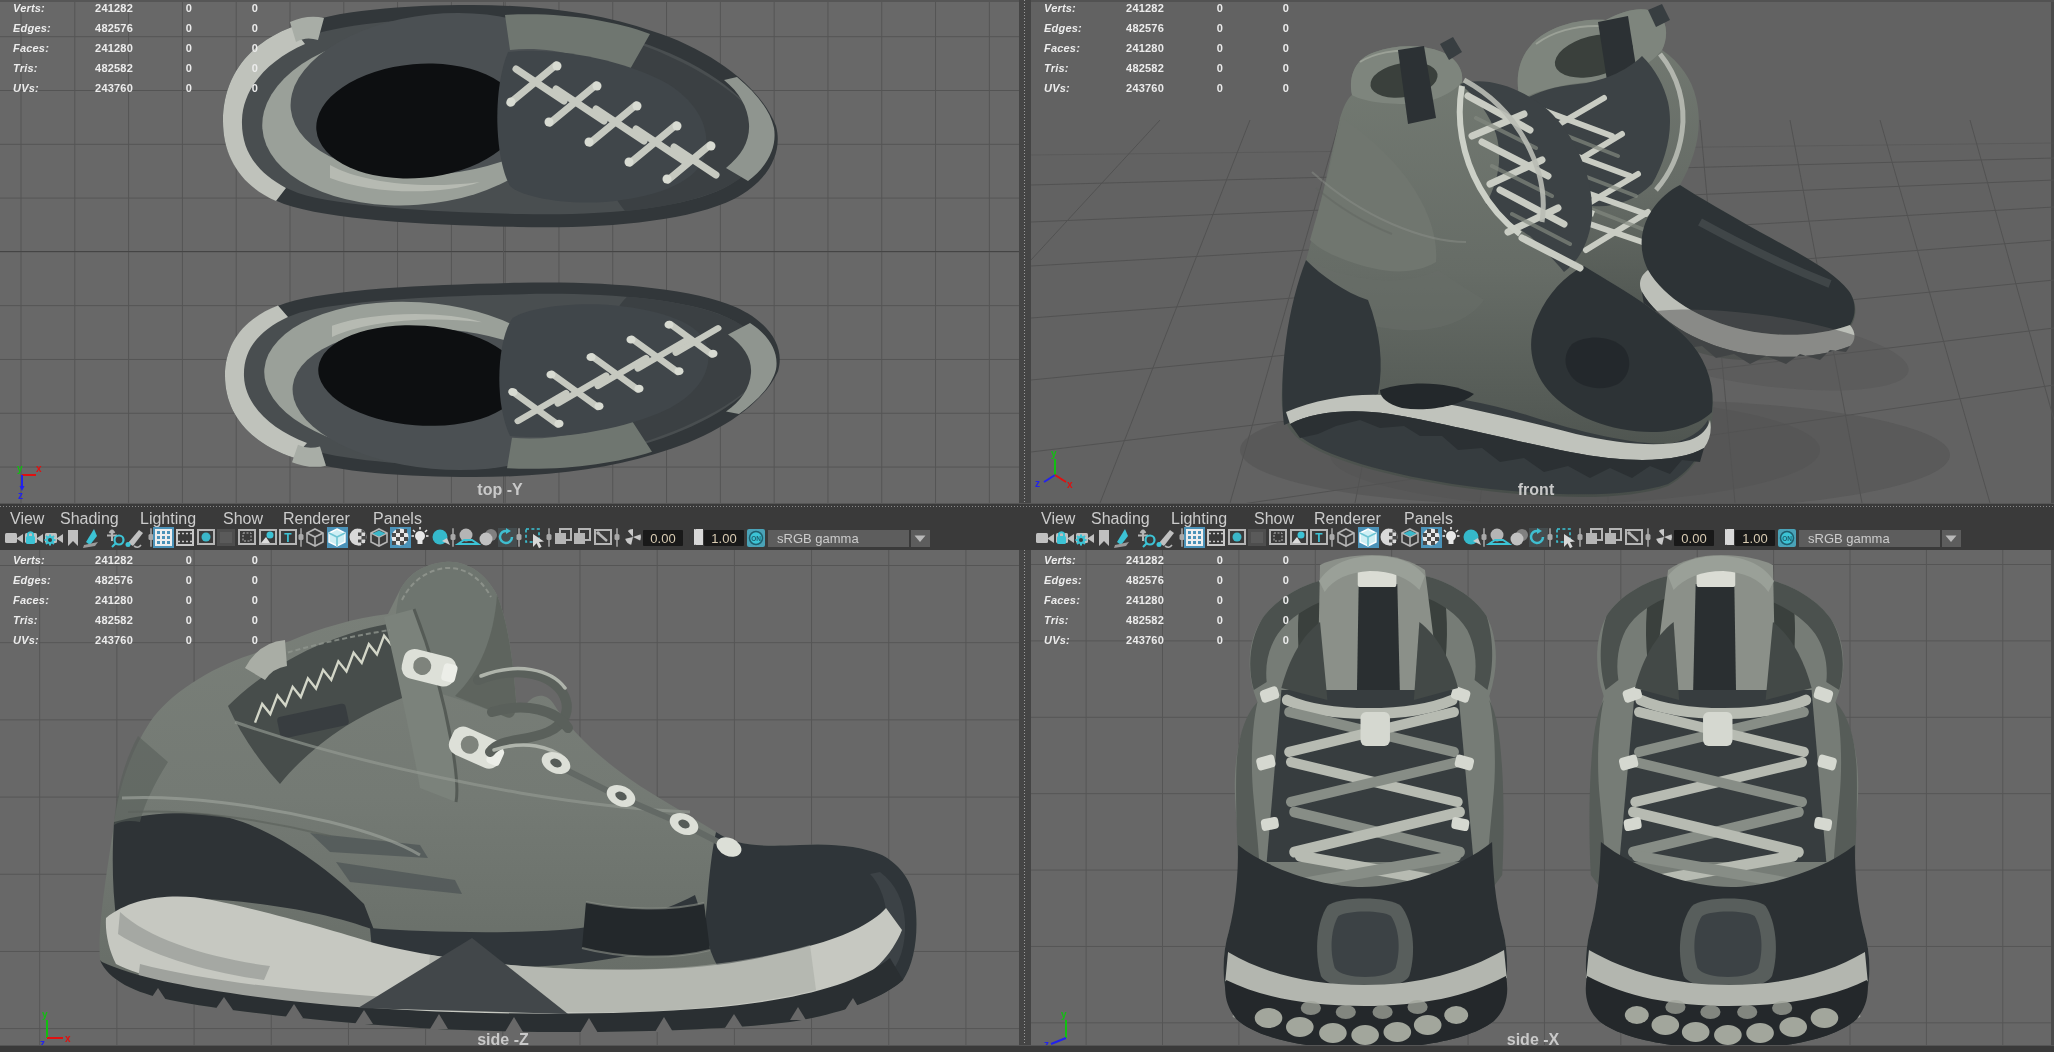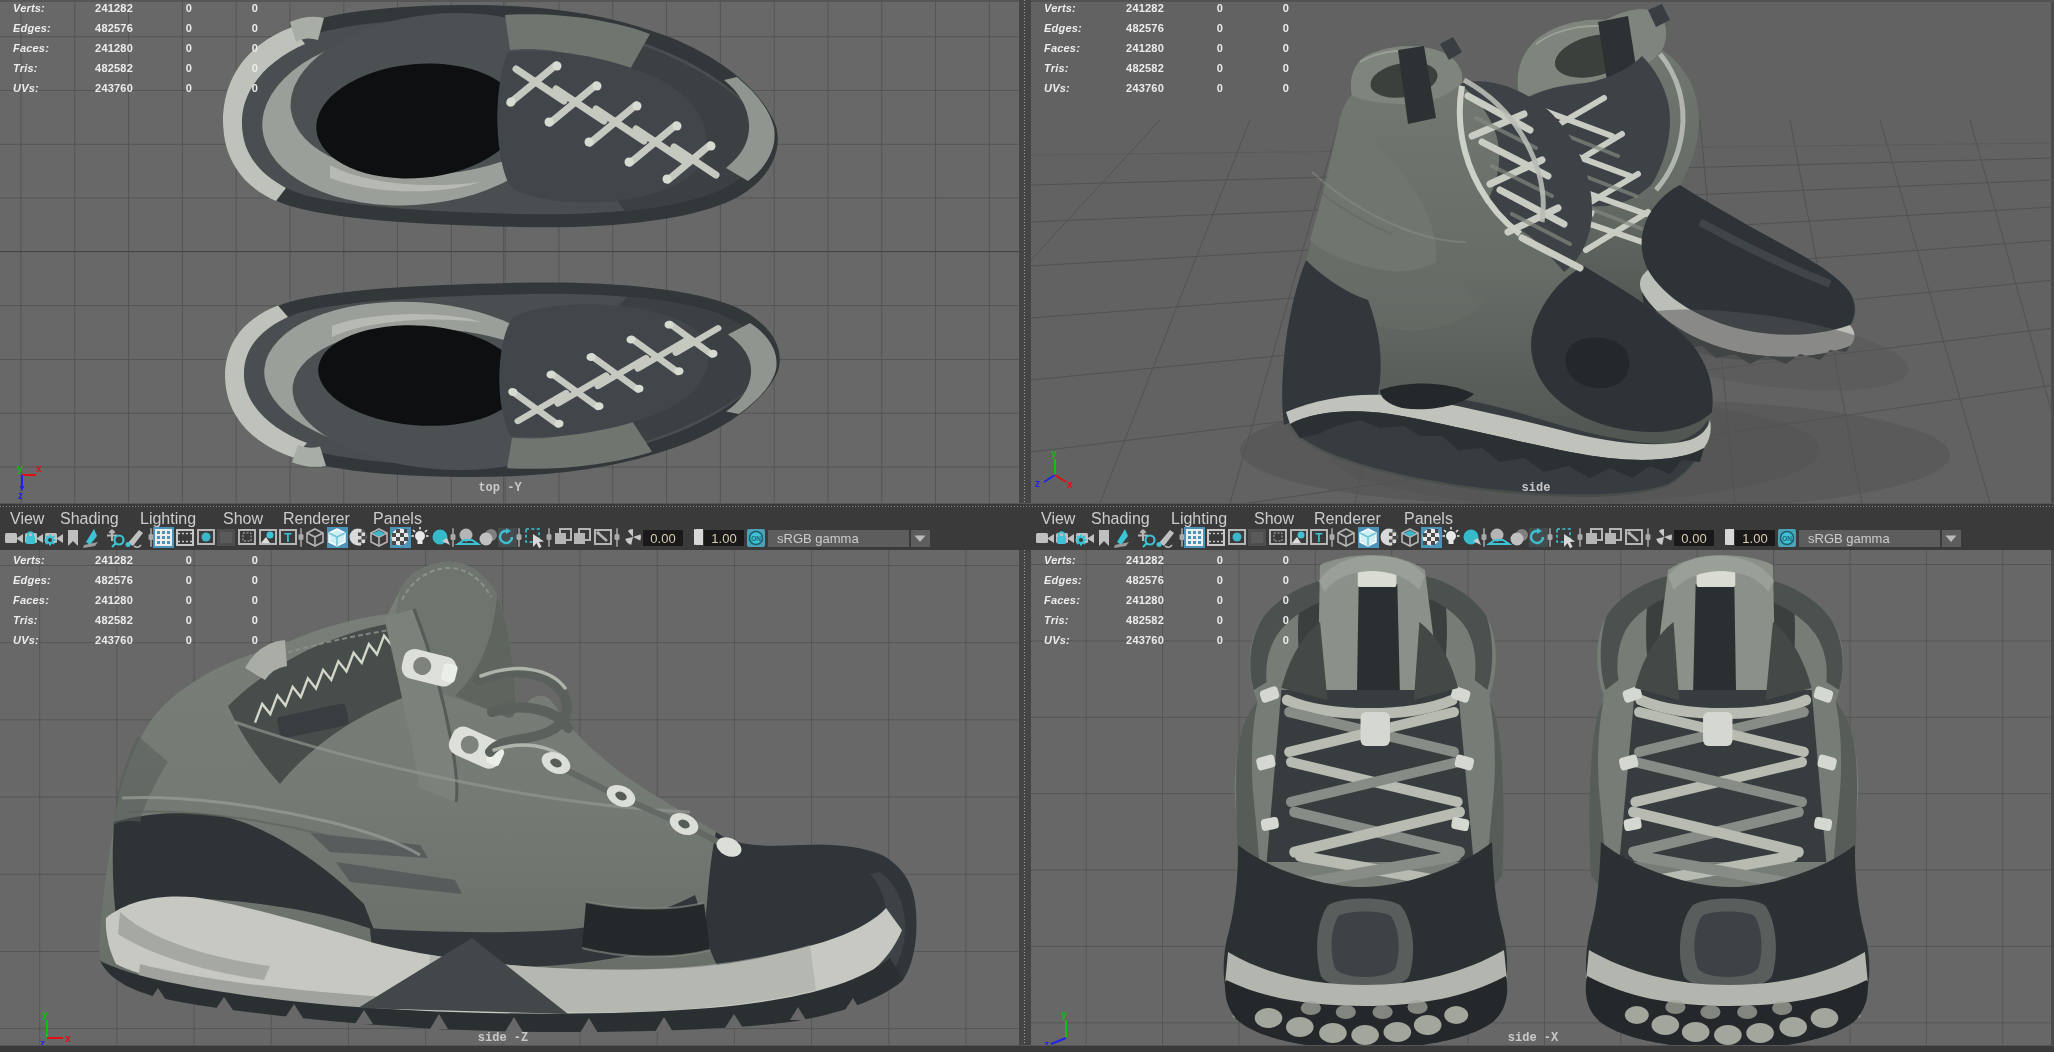--- a/index.html
+++ b/index.html
@@ -15,21 +15,21 @@
 #vpBR{left:1031px;top:550px;width:1023px;height:495px;background-color:#676767;
  background-image:linear-gradient(#555555 1px,transparent 1px),linear-gradient(90deg,#555555 1px,transparent 1px);
  background-size:76.4px 76.4px;background-position:54.6px 14px;}
 .axline{position:absolute;background:#4c4c4c;}
 .hud{position:absolute;font-size:11px;font-weight:bold;color:#ececec;line-height:13px;letter-spacing:0.2px;}
 .hud .r{position:absolute;white-space:pre;}
 .hud .lab{left:13px;font-style:italic;}
 .hud .v1{left:40px;width:85px;text-align:right;margin-left:8px;}
 .hud .v2{left:150px;width:42px;text-align:right;}
 .hud .v3{left:216px;width:42px;text-align:right;}
-.vplabel{position:absolute;font-size:12px;font-weight:bold;color:#c9c9c9;width:160px;text-align:center;font-family:Liberation Mono, monospace;}
+.vplabel{position:absolute;font-size:16px;font-weight:bold;color:#c9c9c9;width:160px;text-align:center;}
 .mbar{position:absolute;left:0;top:503px;width:2054px;height:47px;background:#3a3a3a;border-top:1px solid #565656;}
 .dotline{position:absolute;left:0;top:2px;width:100%;height:1px;
  background-image:repeating-linear-gradient(90deg,#8a8a8a 0 1px,transparent 1px 3px);}
 .menu{position:absolute;top:6px;font-size:16px;color:#cccccc;}
 .vdiv{position:absolute;left:1019px;width:12px;background:#454545;}
 .vdiv:before{content:"";position:absolute;left:5px;top:0;bottom:0;width:1px;
  background-image:repeating-linear-gradient(#9b9b9b 0 1px,transparent 1px 3px);}
 .bstrip{position:absolute;left:0;top:1045px;width:2054px;height:7px;background:#3a3a3a;border-top:1px solid #555;}
 svg{position:absolute;}
 </style>
@@ -277,21 +277,21 @@
       <div class="r v3" style="top:42px">0</div>
   <div class="r lab" style="top:62px">Tris:</div>
       <div class="r v1" style="top:62px">482582</div>
       <div class="r v2" style="top:62px">0</div>
       <div class="r v3" style="top:62px">0</div>
   <div class="r lab" style="top:82px">UVs:</div>
       <div class="r v1" style="top:82px">243760</div>
       <div class="r v2" style="top:82px">0</div>
       <div class="r v3" style="top:82px">0</div>
  </div>
- <div class="vplabel" style="left:425px;top:481px;">side</div>
+ <div class="vplabel" style="left:425px;top:481px;">front</div>
  <svg width="60" height="60" style="left:0;top:435px" viewBox="0 0 60 60">
   <line x1="24" y1="40" x2="24" y2="24" stroke="#10c010" stroke-width="2"></line>
   <text x="20" y="22" fill="#10c010" font-size="10" font-weight="bold">y</text>
   <line x1="24" y1="40" x2="13" y2="47" stroke="#2222ee" stroke-width="2"></line>
   <text x="4" y="52" fill="#2222ee" font-size="10" font-weight="bold">z</text>
   <line x1="24" y1="40" x2="35" y2="47" stroke="#e01010" stroke-width="2"></line>
   <text x="36" y="53" fill="#e01010" font-size="10" font-weight="bold">x</text>
  </svg>
 </div>
 

